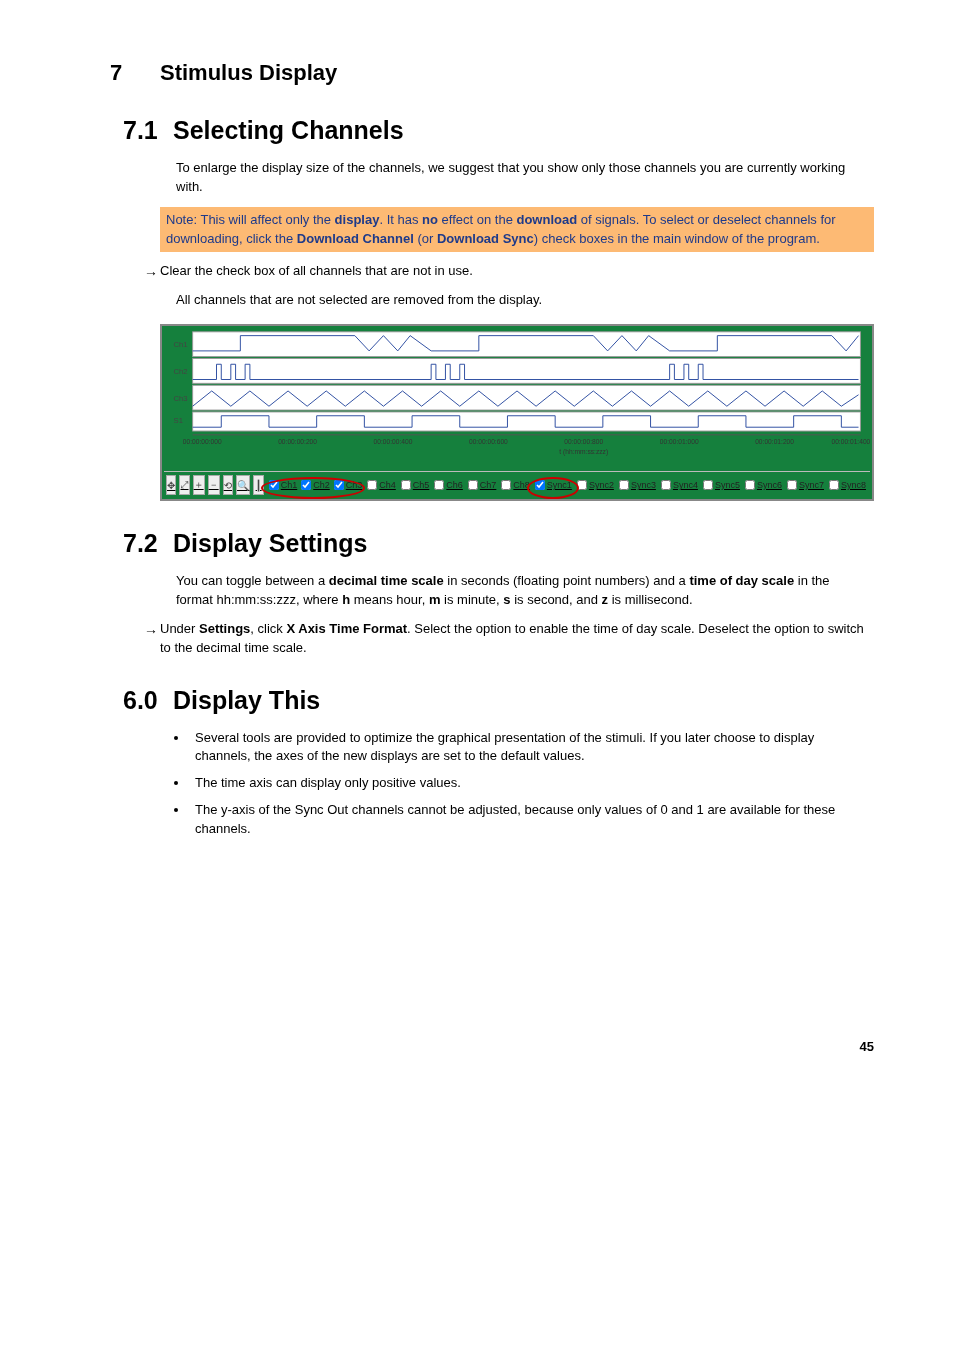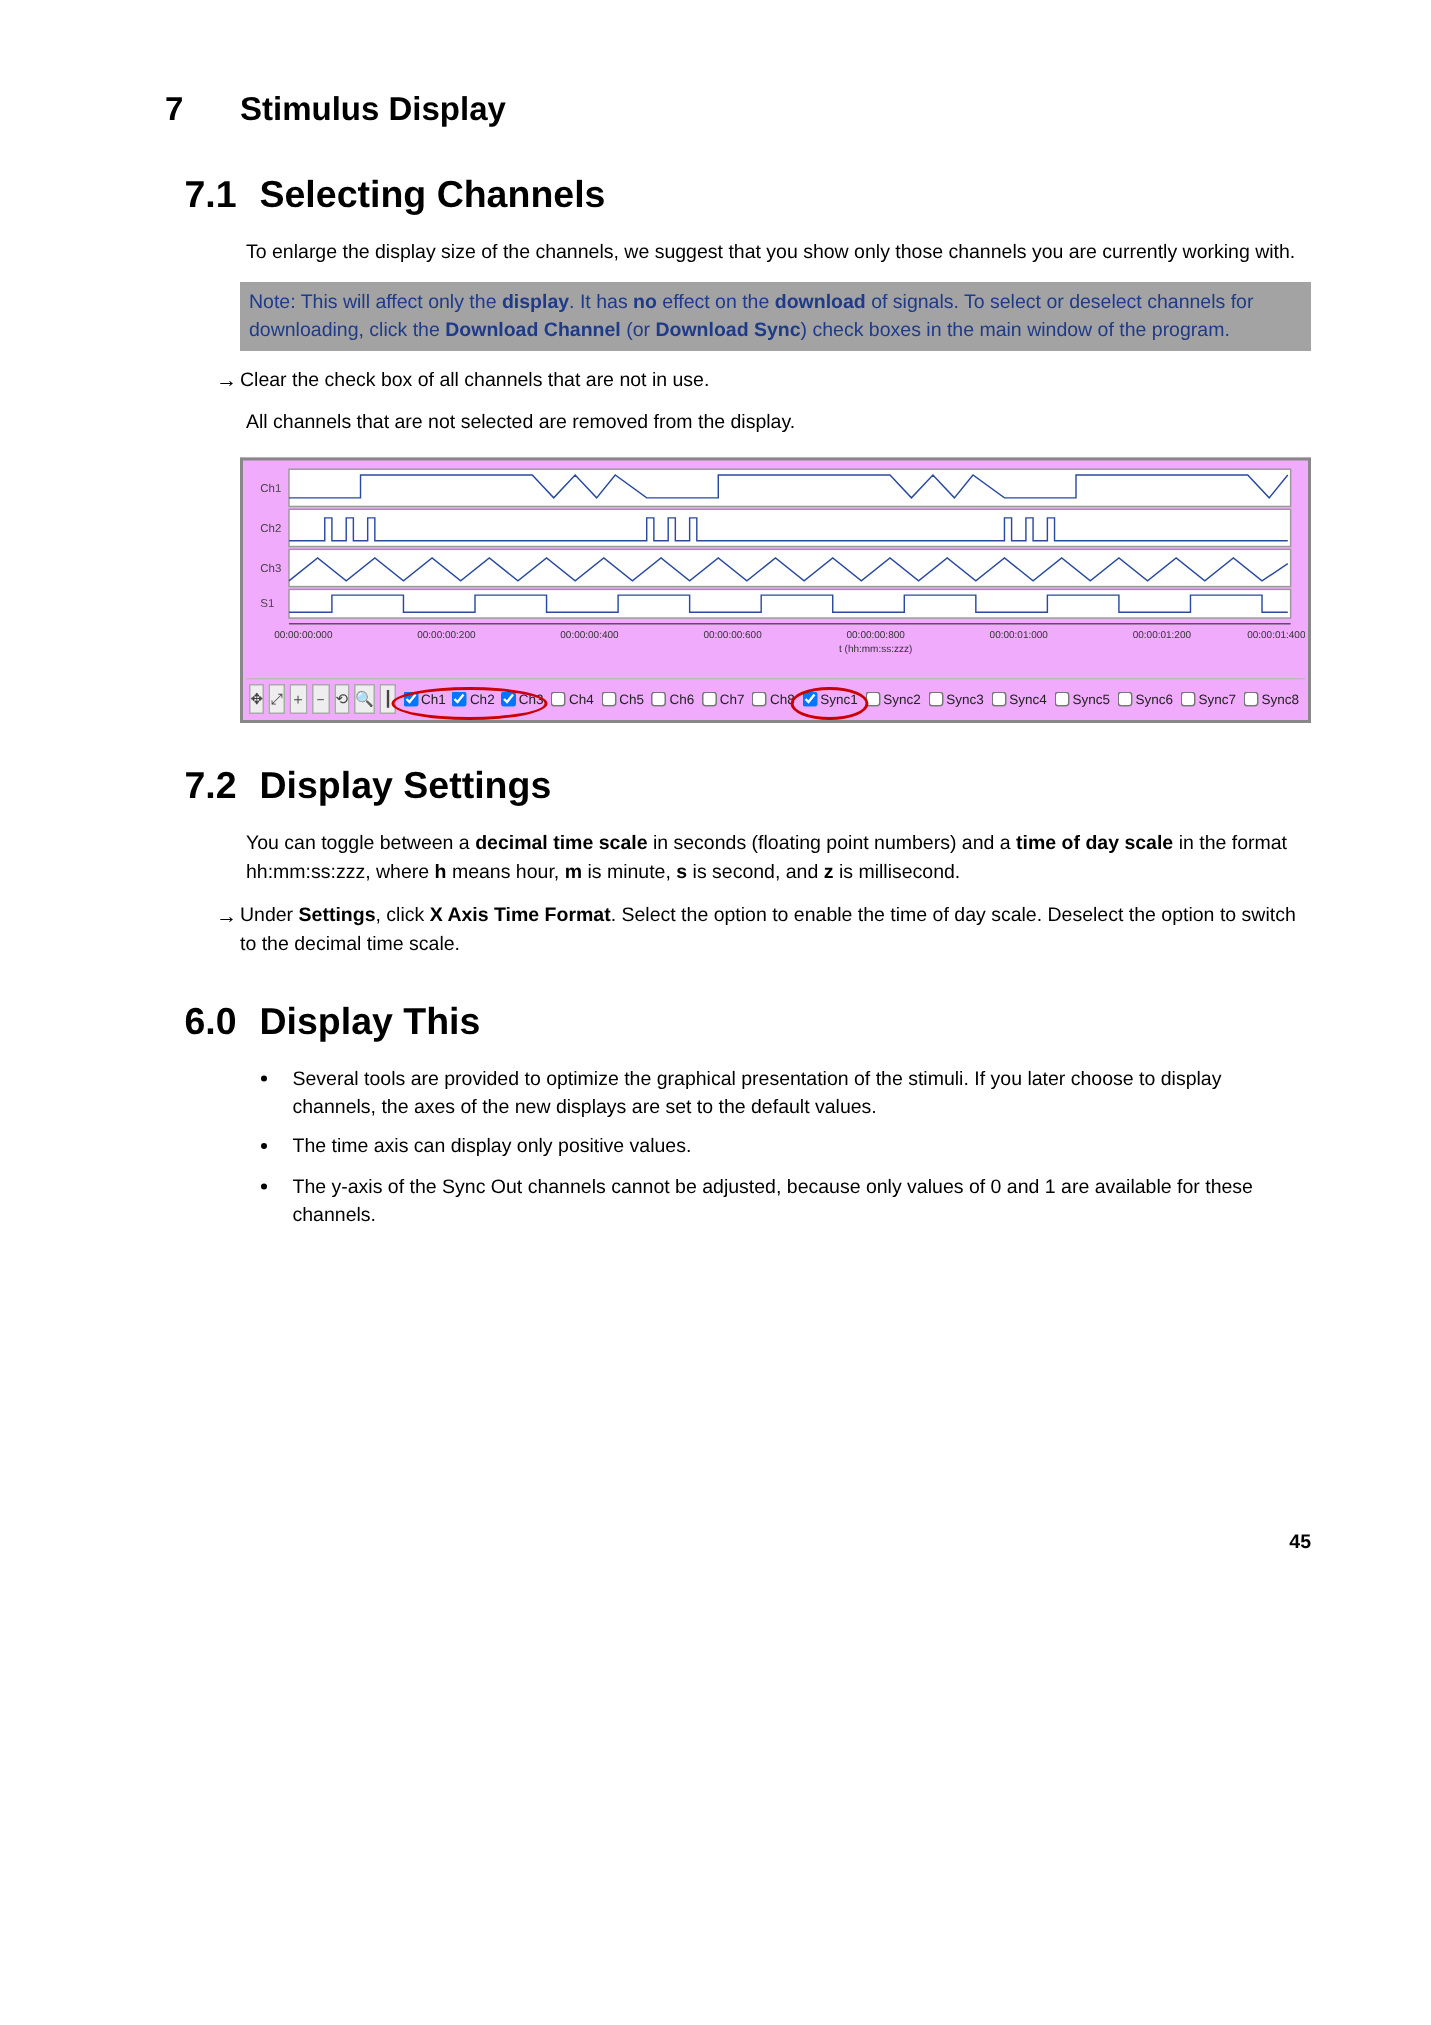--- a/index.html
+++ b/index.html
@@ -25,24 +25,24 @@
     font-family: Verdana, Geneva, sans-serif;
     font-size: 25px;
     font-weight: 900;
     margin: 28px 0 14px 13px;
   }
   h2 .num { display:inline-block; width: 50px; }
   .body-block { margin-left: 50px; }
   p {
     font-size: 13px;
     line-height: 1.45;
-    margin: 10px 4px;
+    margin: 10px 16px;
   }
   .note {
-    background: #a3a3a3;
+    background: #fdba74;
     padding: 4px 6px;
     font-size: 13px;
     line-height: 1.45;
     color: #1e3a8a;
     margin: 10px 0;
   }
   .note .bold { font-weight: 700; color: #1e3a8a; }
   .arrow-line {
     display: flex;
     align-items: flex-start;
@@ -55,22 +55,23 @@
     font-size: 14px;
     line-height: 1.3;
   }
   .arrow-line .txt { flex: 1; }
   .bullet-list { list-style: disc; padding-left: 18px; margin: 6px 0; }
   .bullet-list li { font-size: 13px; line-height: 1.45; margin: 8px 11px; padding-left: 6px; }
   .bold { font-weight: 700; }
   .chart-container {
     margin: 14px 0 10px 0;
     border: 2px solid #888;
-    background: #f0abfc;
+    background: #15803d;
     padding: 2px;
+    text-decoration: underline;
   }
   .chart-svg { display:block; width:100%; height:auto; }
   .toolbar {
     border-top: 1px solid #bbb;
     padding: 3px 2px 2px 2px;
     font-size: 9px;
     font-family: Tahoma, Verdana, sans-serif;
     color: #222;
     display: flex;
     align-items: center;

